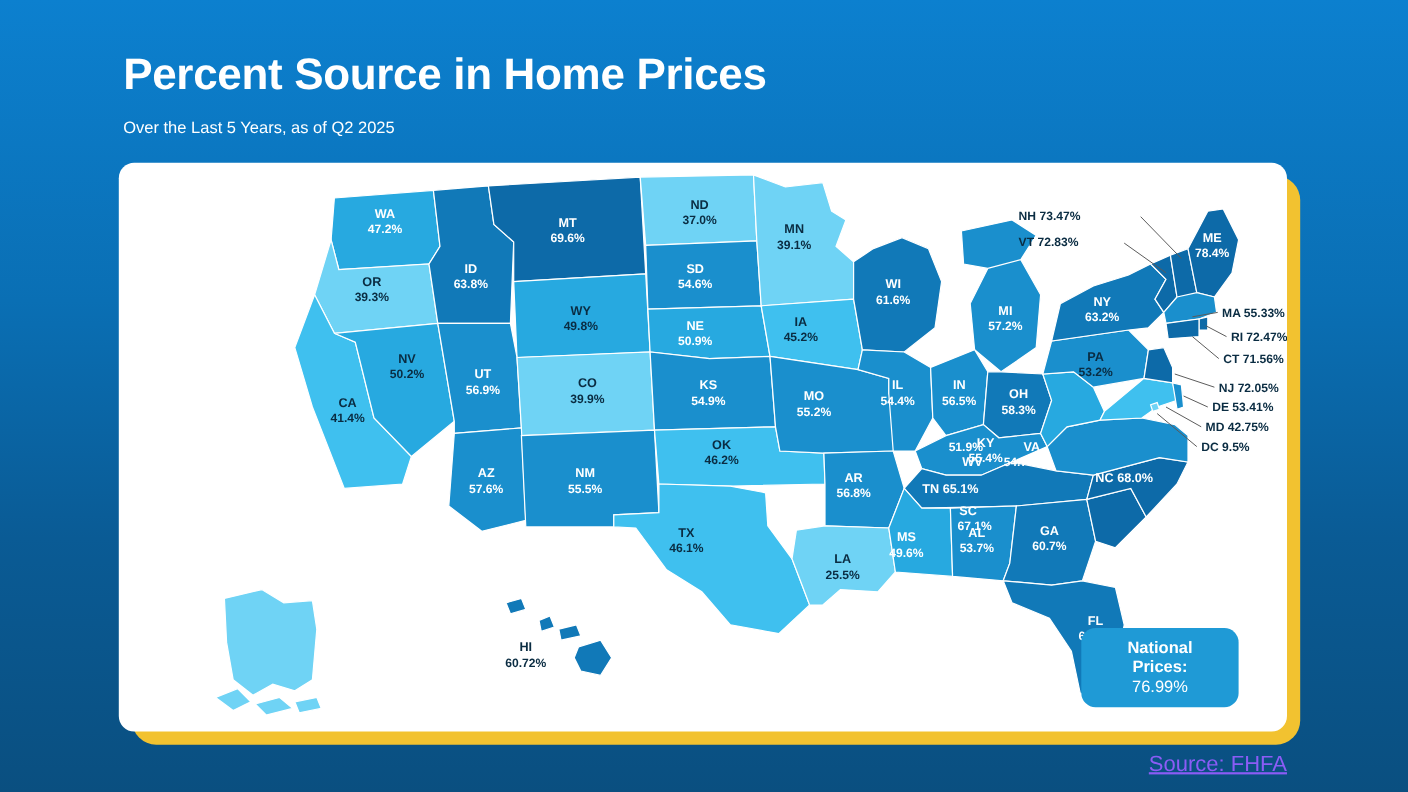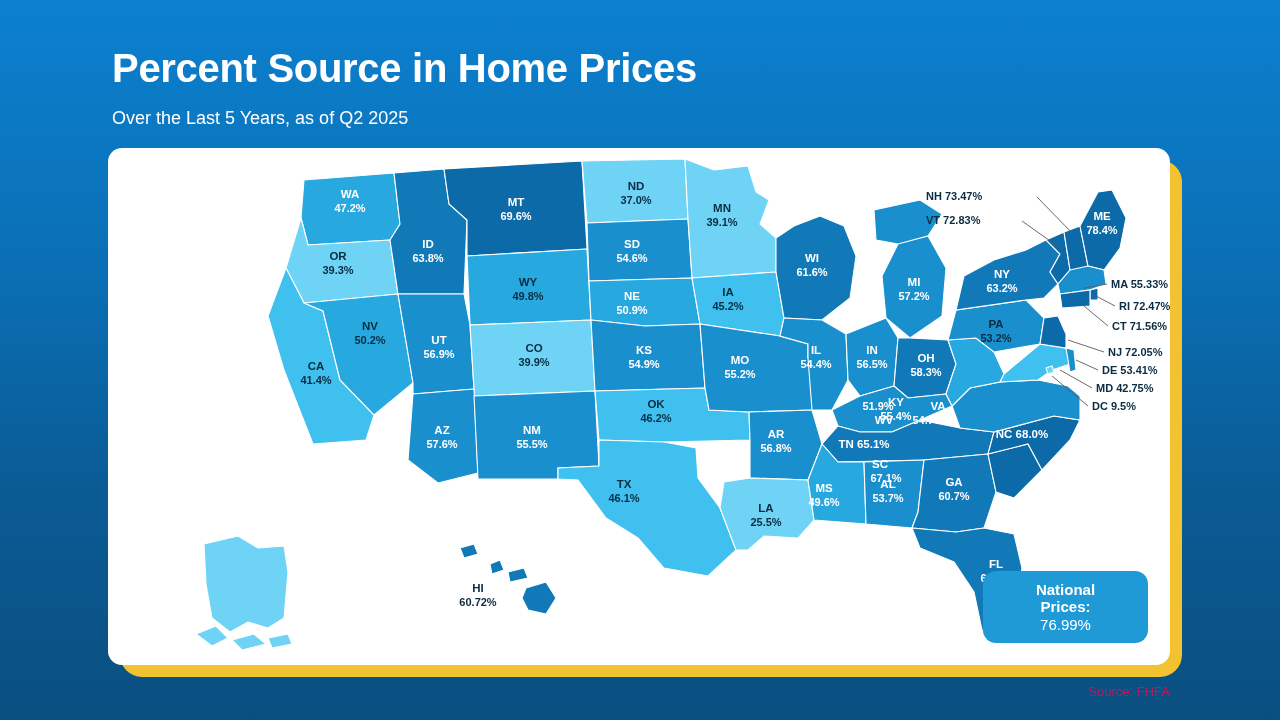--- a/index.html
+++ b/index.html
@@ -9,52 +9,52 @@
     background:linear-gradient(180deg,#0c80cf 0%,#0a6fb4 38%,#0a5b95 68%,#0a4f80 100%);
     position:relative;
   }
   #title{
     position:absolute;left:112px;top:46px;
     font-size:40px;font-weight:bold;color:#ffffff;letter-spacing:-0.3px;
     white-space:nowrap;
   }
   #subtitle{
     position:absolute;left:112px;top:108px;
-    font-size:18px;color:#ffffff;font-weight:400;white-space:nowrap;
+    font-size:15px;color:#ffffff;font-weight:400;white-space:nowrap;
   }
   #card-shadow{
     position:absolute;left:120px;top:160px;width:1062px;height:517px;
     background:#f2c230;border-radius:22px;
   }
   #card{
     position:absolute;left:108px;top:148px;width:1062px;height:517px;
     background:#ffffff;border-radius:14px;overflow:hidden;
   }
   #map-wrap{position:absolute;left:0;top:0;width:1062px;height:517px;}
   #usmap{display:block;width:1062px;height:517px;}
   .st{stroke:#ffffff;stroke-width:1.1;}
   .lbl{font-family:"Liberation Sans",sans-serif;font-weight:bold;text-anchor:middle;}
   .lbl-w{fill:#ffffff;}
   .lbl-d{fill:#0a2c42;}
   .abbr{font-size:11.5px;}
   .val{font-size:11px;}
   .call{font-family:"Liberation Sans",sans-serif;font-size:11px;font-weight:bold;fill:#0a2c42;text-anchor:start;}
   .leader{stroke:#5a5a5a;stroke-width:0.9;fill:none;}
   #badge{
-    position:absolute;left:875px;top:423px;width:165px;height:72px;
+    position:absolute;left:875px;top:423px;width:143px;height:72px;
     background:#1f9ad6;border-radius:13px;
     display:flex;flex-direction:column;align-items:center;justify-content:center;
     color:#ffffff;line-height:1.14;
   }
   #badge .b1{font-size:15px;font-weight:bold;}
   #badge .b2{font-size:15px;font-weight:bold;}
   #badge .b3{font-size:15px;font-weight:400;}
   #source{
     position:absolute;right:110px;top:684px;
-    color:#be185d;font-size:13px;white-space:nowrap;
+    color:#8b5cf6;font-size:20px;white-space:nowrap;text-decoration:underline;
   }
 </style>
 </head>
 <body>
 
 <div id="title">Percent Source in Home Prices</div>
 <div id="subtitle">Over the Last 5 Years, as of Q2 2025</div>
 
 <div id="card-shadow"></div>
 

